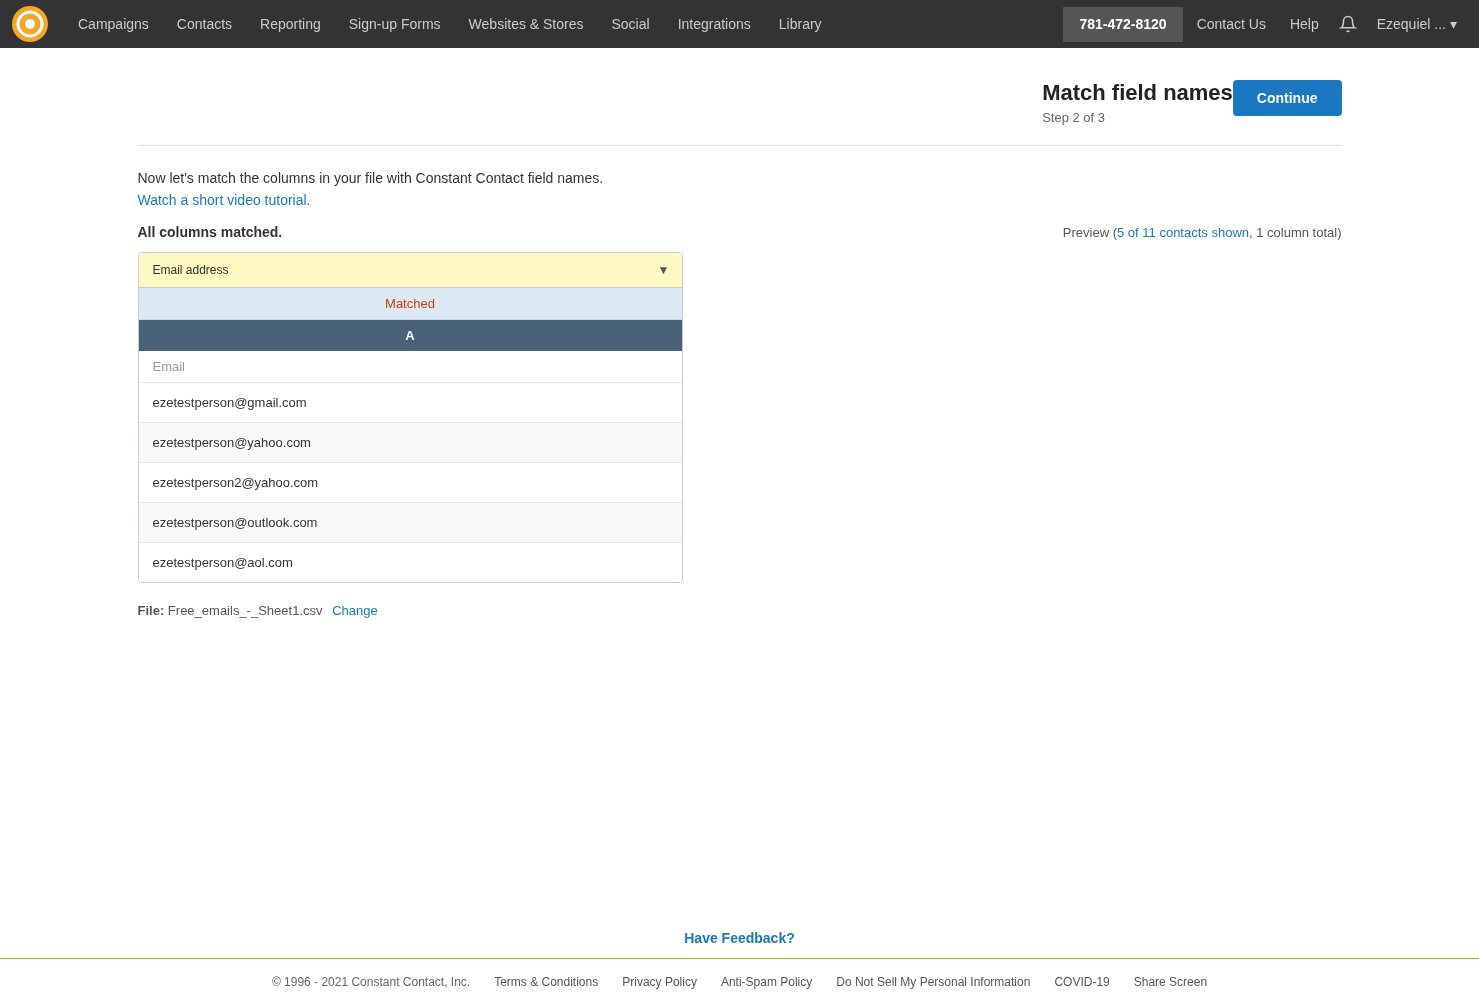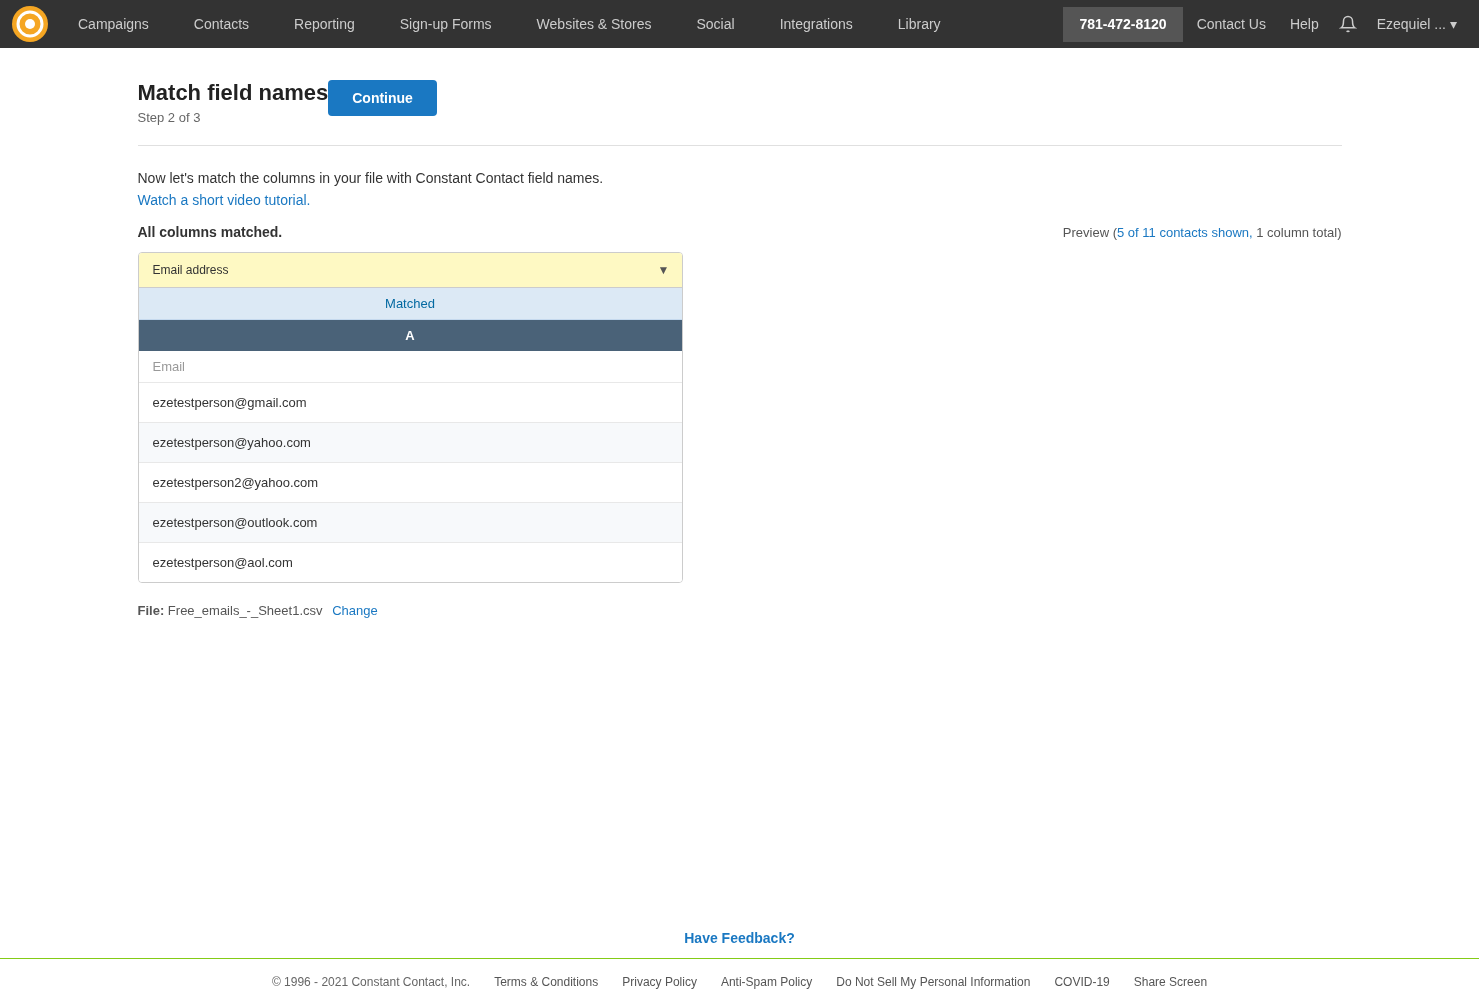--- a/index.html
+++ b/index.html
@@ -17,21 +17,21 @@
     }
     .navbar-logo {
       width: 36px;
       height: 36px;
       margin-right: 16px;
       flex-shrink: 0;
     }
     .navbar-nav {
       display: flex;
       flex: 1;
-      gap: 17px;
+      gap: 0;
     }
     .navbar-nav-item {
       color: #ccc;
       text-decoration: none;
       padding: 0 14px;
       height: 48px;
       display: flex;
       align-items: center;
       font-size: 14px;
       cursor: pointer;
@@ -95,21 +95,21 @@
       flex: 1;
       padding: 32px 48px;
       max-width: 1300px;
       width: 100%;
       margin: 0 auto;
     }
 
     .page-header {
       display: flex;
       align-items: flex-start;
-      justify-content: flex-start;
+      justify-content: flex-end;
       margin-bottom: 24px;
       padding-bottom: 20px;
       border-bottom: 1px solid #e0e0e0;
     }
     .page-title {
       font-size: 22px;
       font-weight: bold;
       color: #222;
       margin-bottom: 4px;
     }
@@ -200,21 +200,21 @@
       transform: translateY(-50%);
       pointer-events: none;
       color: #555;
       font-size: 12px;
     }
     .matched-row {
       background: #dce9f5;
       text-align: center;
       padding: 8px;
       font-size: 13px;
-      color: #0369a1;
+      color: #c2410c;
       border-bottom: 1px solid #c5d9ee;
     }
     .col-header-row {
       background: #4a6278;
       color: #fff;
       text-align: center;
       padding: 8px;
       font-size: 13px;
       font-weight: bold;
     }

